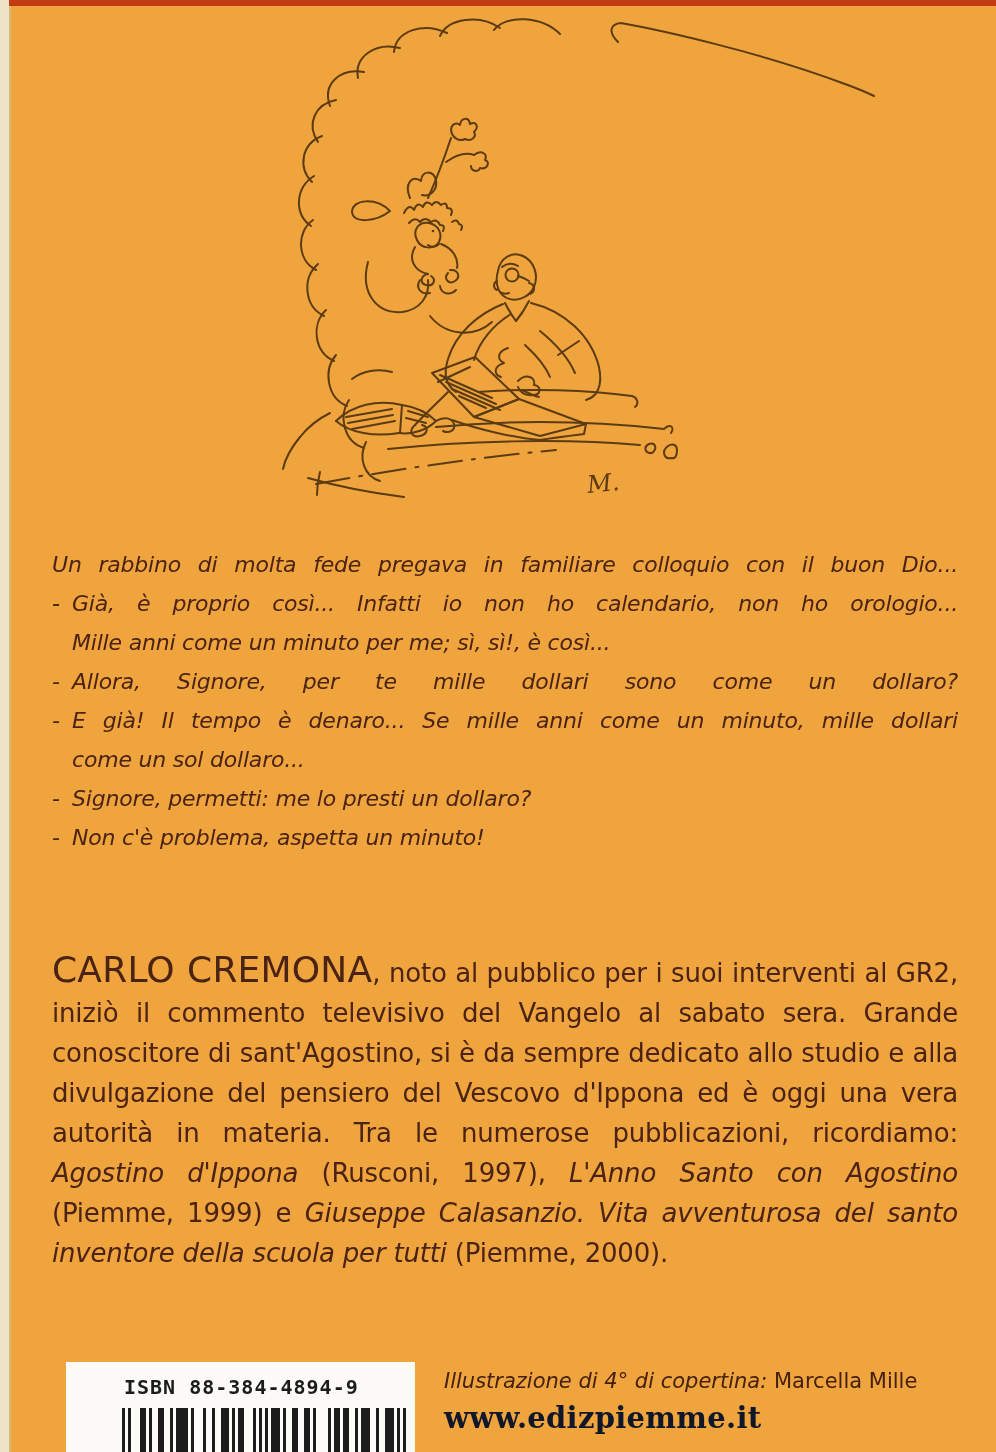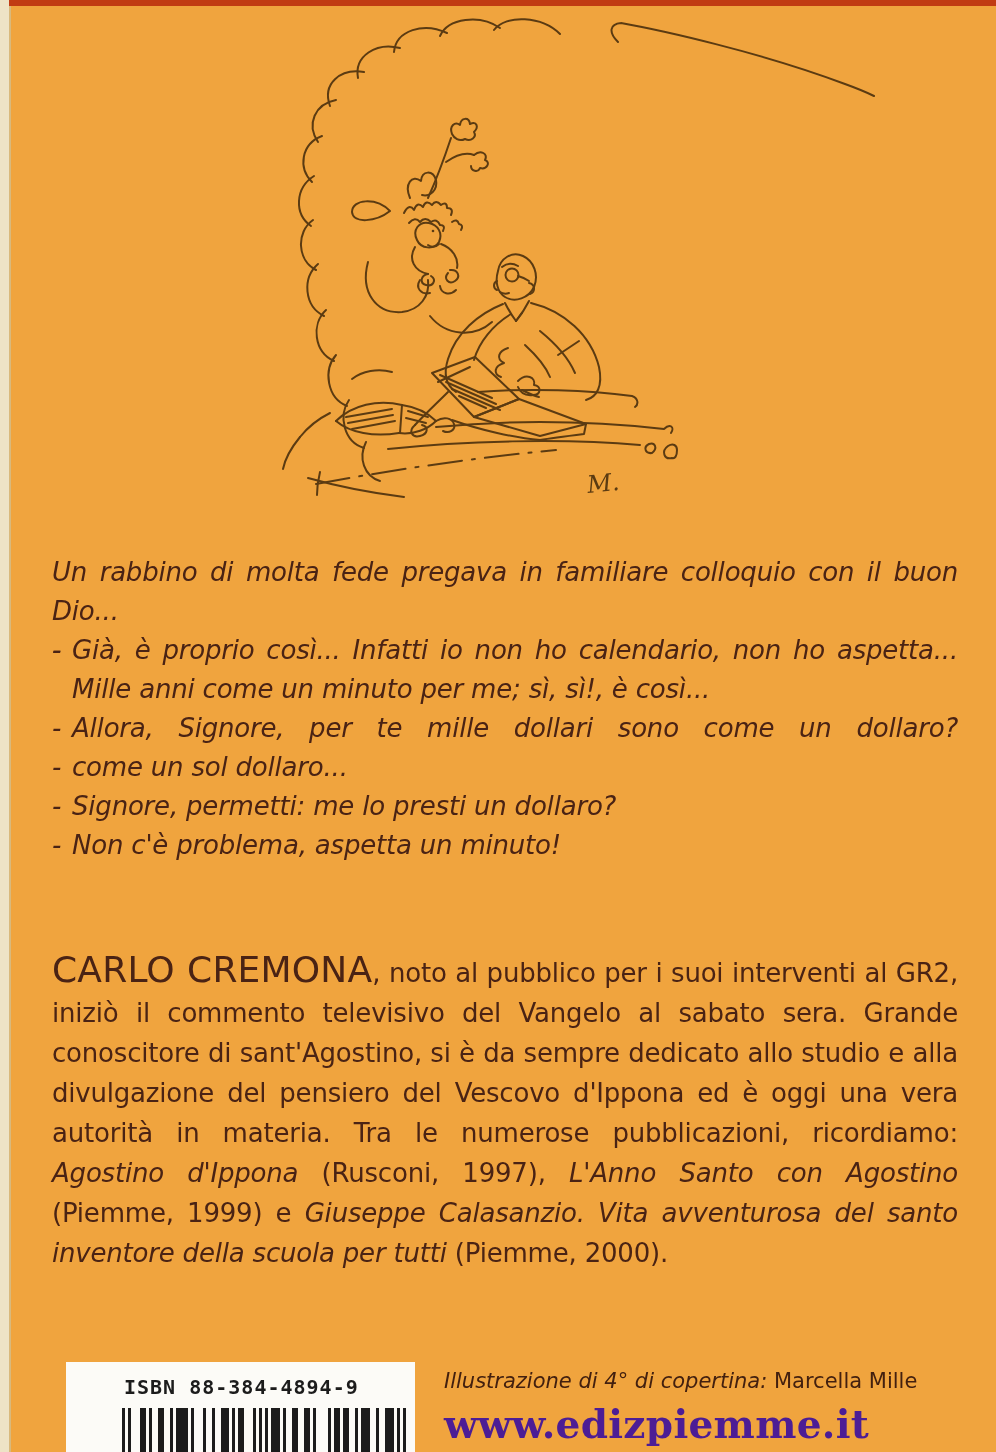--- a/index.html
+++ b/index.html
@@ -10,23 +10,22 @@
     overflow:hidden;
     font-family:"DejaVu Sans",sans-serif;
     color:#4A2314;
   }
   .edge-left{position:absolute;left:0;top:0;width:9px;height:1452px;background:#EEE3C6;border-right:2px solid #D9B97C;}
   .edge-top{position:absolute;left:9px;top:0;right:0;height:6px;background:#C13B13;}
   .illustration{position:absolute;left:280px;top:15px;width:620px;height:500px;}
 
   .joke{
     position:absolute;left:52px;top:545px;width:906px;
-    font-style:italic;font-size:26px;line-height:39px;
+    font-style:italic;font-size:22px;line-height:39px;
     letter-spacing:-0.2px;
-    margin-top:8px;
   }
   .jline{position:relative;padding-left:20px;text-align:left;}
   .jline.noindent{padding-left:0;}
   .jline.stretch{text-align:justify;text-align-last:justify;}
   .jdash{position:absolute;left:0;top:0;font-style:italic;}
 
   .bio{
     position:absolute;left:52px;top:924px;width:906px;
     font-size:26px;line-height:40px;text-align:justify;
     letter-spacing:-0.2px;
@@ -50,21 +49,21 @@
   .barcode .bar{background:#1C1C1C;height:100%;}
   .barcode .space{background:transparent;height:100%;}
 
   .credits{position:absolute;left:444px;top:1366px;width:520px;}
   .credit-line{font-size:21px;line-height:30px;color:#43200F;white-space:nowrap;}
   .credit-prefix{font-style:italic;text-align:center;}
   .credit-name{font-style:normal;}
   .website{
     margin-top:5px;
     font-family:"DejaVu Serif",serif;font-weight:bold;
-    font-size:39px;color:#4c1d95;letter-spacing:0.3px;
+    font-size:29px;color:#0f172a;letter-spacing:0.3px;
   }
 </style>
 </head>
 <body>
 
 <div class="cover">
   <div class="edge-left"></div>
   <div class="edge-top"></div>
 
   <svg class="illustration" viewBox="280 15 620 500" xmlns="http://www.w3.org/2000/svg">
@@ -163,24 +162,24 @@
       <path d="M316 484 C392 470 472 458 556 450" stroke-dasharray="34 10 3 10"></path>
       <path d="M308 478 C340 487 372 493 404 497"></path>
       <path d="M320 472 C318 480 317 488 317 495"></path>
     </g>
     <text x="588" y="493" font-size="24" font-style="italic" fill="#5B3B12" font-family="DejaVu Serif, serif" transform="rotate(-6 588 493)">M.</text>
   </svg>
 
   <div class="joke">
       <div class="jline stretch noindent"><span>Un rabbino di molta fede pregava in familiare colloquio con il buon Dio...</span></div>
       <div class="jline stretch"><span class="jdash">-</span></div>
-      <div class="jline stretch"><span class="jdash">-</span><span>Già, è proprio così... Infatti io non ho calendario, non ho aspetta...</span></div>
+      <div class="jline stretch"><span class="jdash">-</span><span>Già, è proprio così... Infatti io non ho calendario, non ho orologio...</span></div>
       <div class="jline"><span>Mille anni come un minuto per me; sì, sì!, è così...</span></div>
       <div class="jline stretch"><span class="jdash">-</span><span>Allora, Signore, per te mille dollari sono come un dollaro?</span></div>
-      <div class="jline stretch"><span class="jdash">-</span></div>
+      <div class="jline stretch"><span class="jdash">-</span><span>E già! Il tempo è denaro... Se mille anni come un minuto, mille dollari</span></div>
       <div class="jline"><span>come un sol dollaro...</span></div>
       <div class="jline"><span class="jdash">-</span><span>Signore, permetti: me lo presti un dollaro?</span></div>
       <div class="jline"><span class="jdash">-</span><span>Non c'è problema, aspetta un minuto!</span></div>
     </div>
 
   <p class="bio"><span class="seg-name">CARLO CREMONA</span><span class="seg-normal">, noto al pubblico per i suoi interventi al GR2, iniziò il commento televisivo del Vangelo al sabato sera. Grande conoscitore di sant'Agostino, si è da sempre dedicato allo studio e alla divulgazione del pensiero del Vescovo d'Ippona ed è oggi una vera autorità in materia. Tra le numerose pubblicazioni, ricordiamo: </span><span class="seg-italic">Agostino d'Ippona</span><span class="seg-normal"> (Rusconi, 1997), </span><span class="seg-italic">L'Anno Santo con Agostino</span><span class="seg-normal"> (Piemme, 1999) e </span><span class="seg-italic">Giuseppe Calasanzio. Vita avventurosa del santo inventore della scuola per tutti</span><span class="seg-normal"> (Piemme, 2000).</span></p>
 
   <div class="isbn-box">
     <div class="isbn-label">ISBN 88-384-4894-9</div>
     <div class="barcode">

